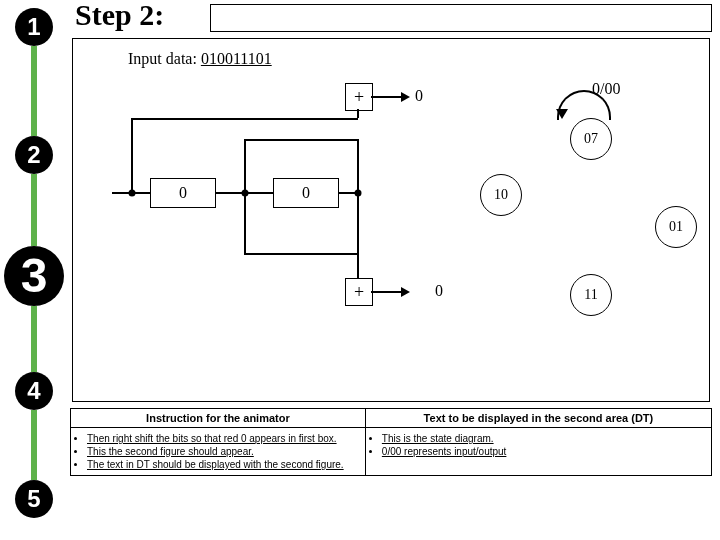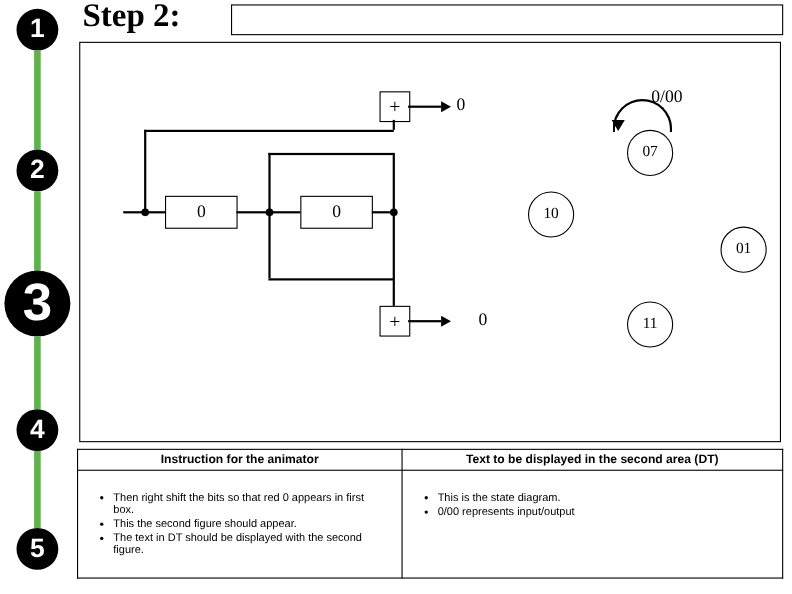--- a/index.html
+++ b/index.html
@@ -185,21 +185,21 @@
     border: 1px solid #000;
     padding: 3px 6px;
     vertical-align: top;
   }
   .itable th {
     text-align: center;
     font-weight: bold;
     font-size: 11px;
   }
   .itable td { font-size: 10px; }
-  .itable td ul { margin: 16px; padding-left: 1em; }
+  .itable td ul { margin: 0; padding-left: 1em; text-decoration: underline; }
   .itable td li { margin: 2px 0; list-style: disc; }
 </style>
 </head>
 <body>
 
 <div class="page">
 
   <div class="stepper">
     <div class="step-bubble b-small" style="top:0">1</div>
     <div class="connector" style="top:38px;height:90px"></div>
@@ -210,20 +210,24 @@
     <div class="step-bubble b-small" style="top:364px">4</div>
     <div class="connector" style="top:402px;height:70px"></div>
     <div class="step-bubble b-small" style="top:472px">5</div>
   </div>
 
   <div class="step-title">Step 2:</div>
   <div class="title-bar"></div>
 
   <div class="working-area"></div>
 
+  <div class="input-data">
+    <span>Input data:</span>
+    <span class="udata">010011101</span>
+  </div>
 
   <div class="plus" style="left:345px; top:83px">+</div>
 
   <div class="hline" style="left:371px; top:96px; width:30px"></div>
   <div class="arrowR" style="left:401px; top:97px"></div>
   <div class="zero-lbl" style="left:415px; top:87px">0</div>
 
   <div class="box-small" style="left:150px; top:178px">0</div>
   <div class="box-small" style="left:273px; top:178px">0</div>
 

